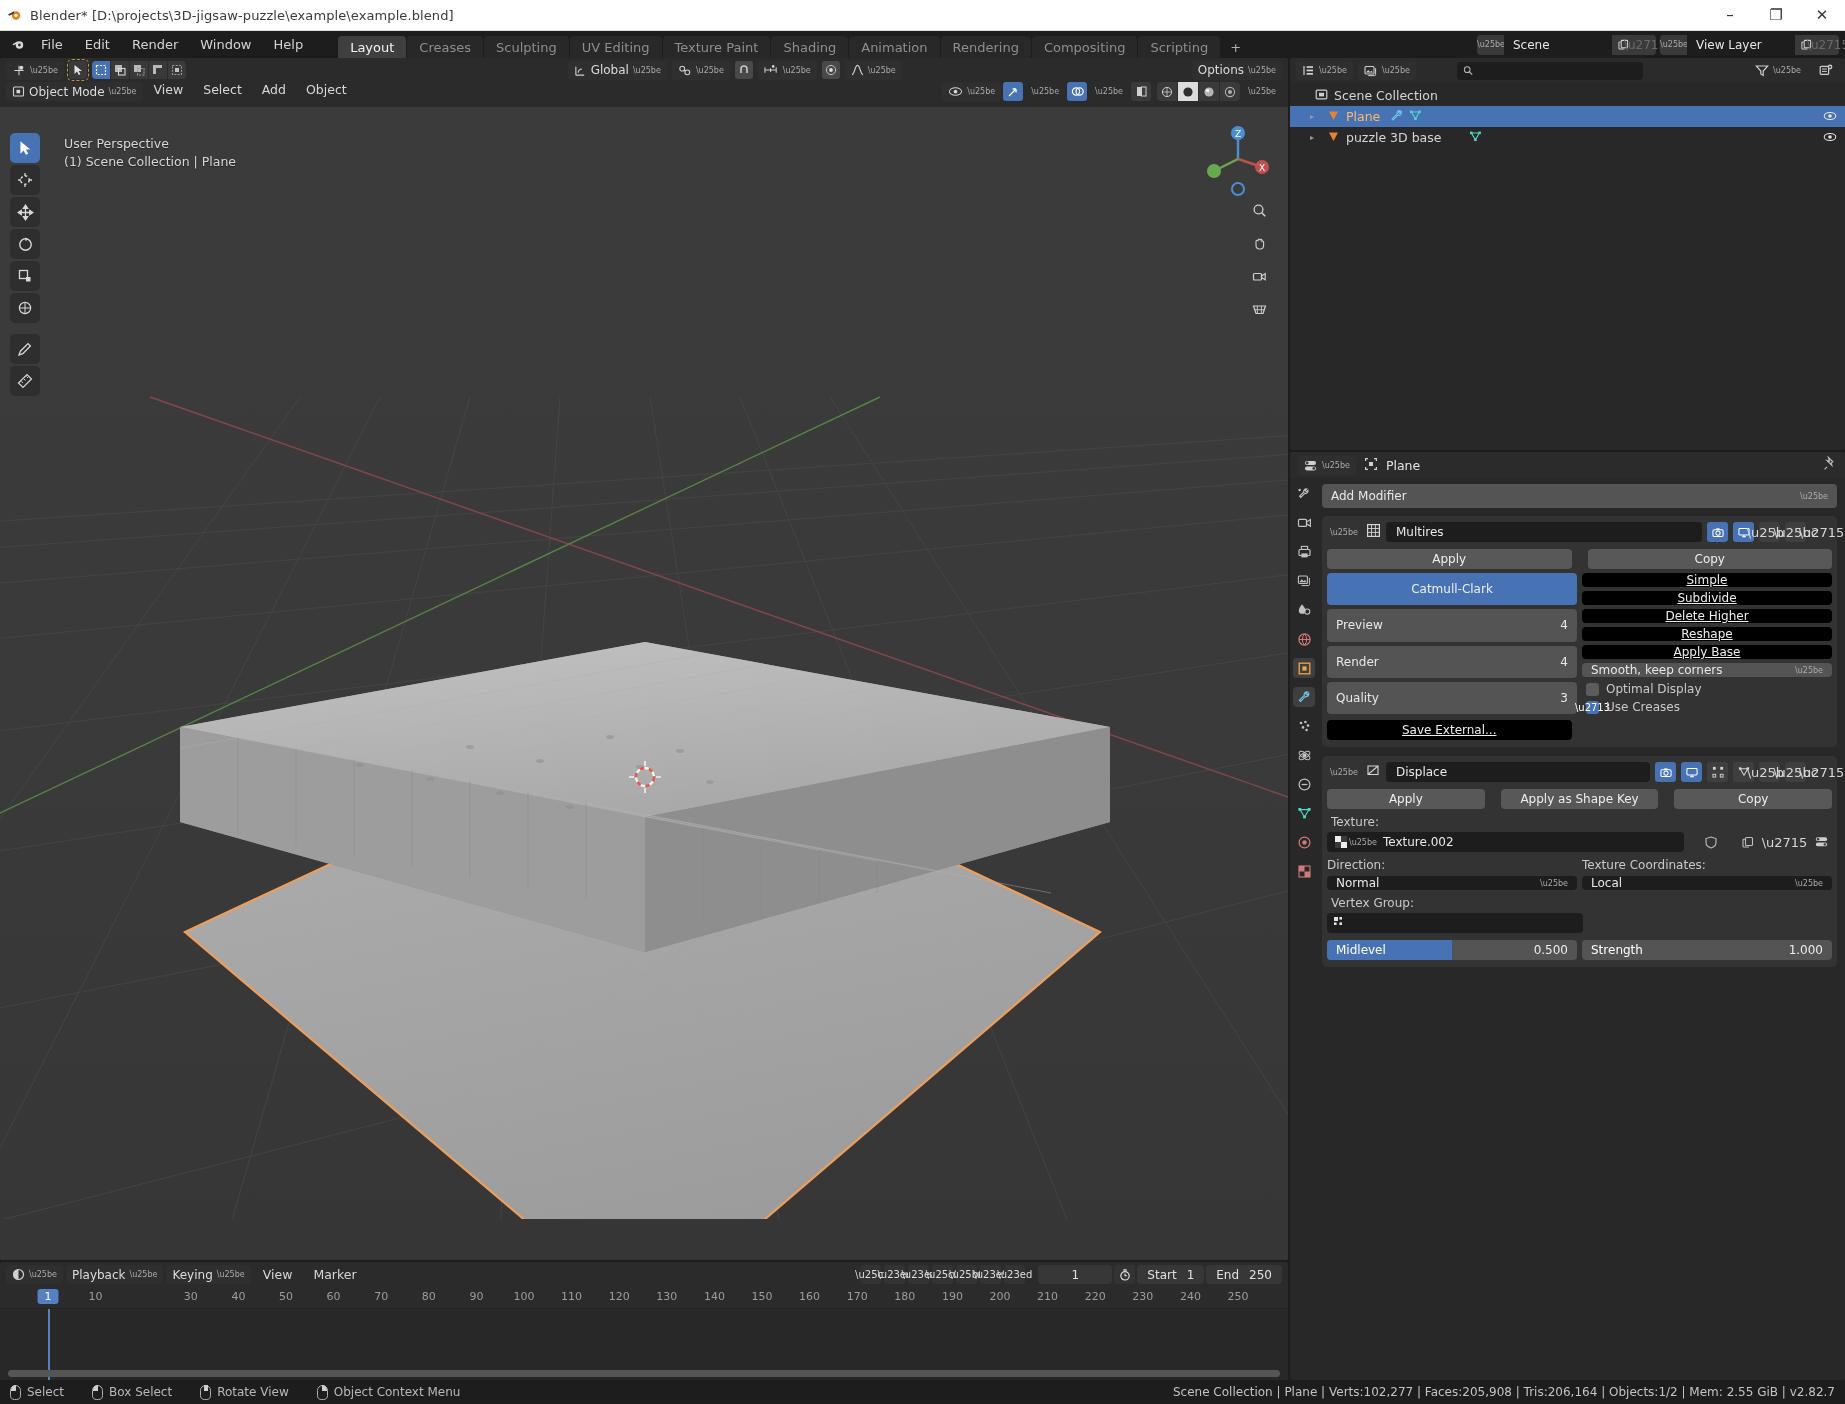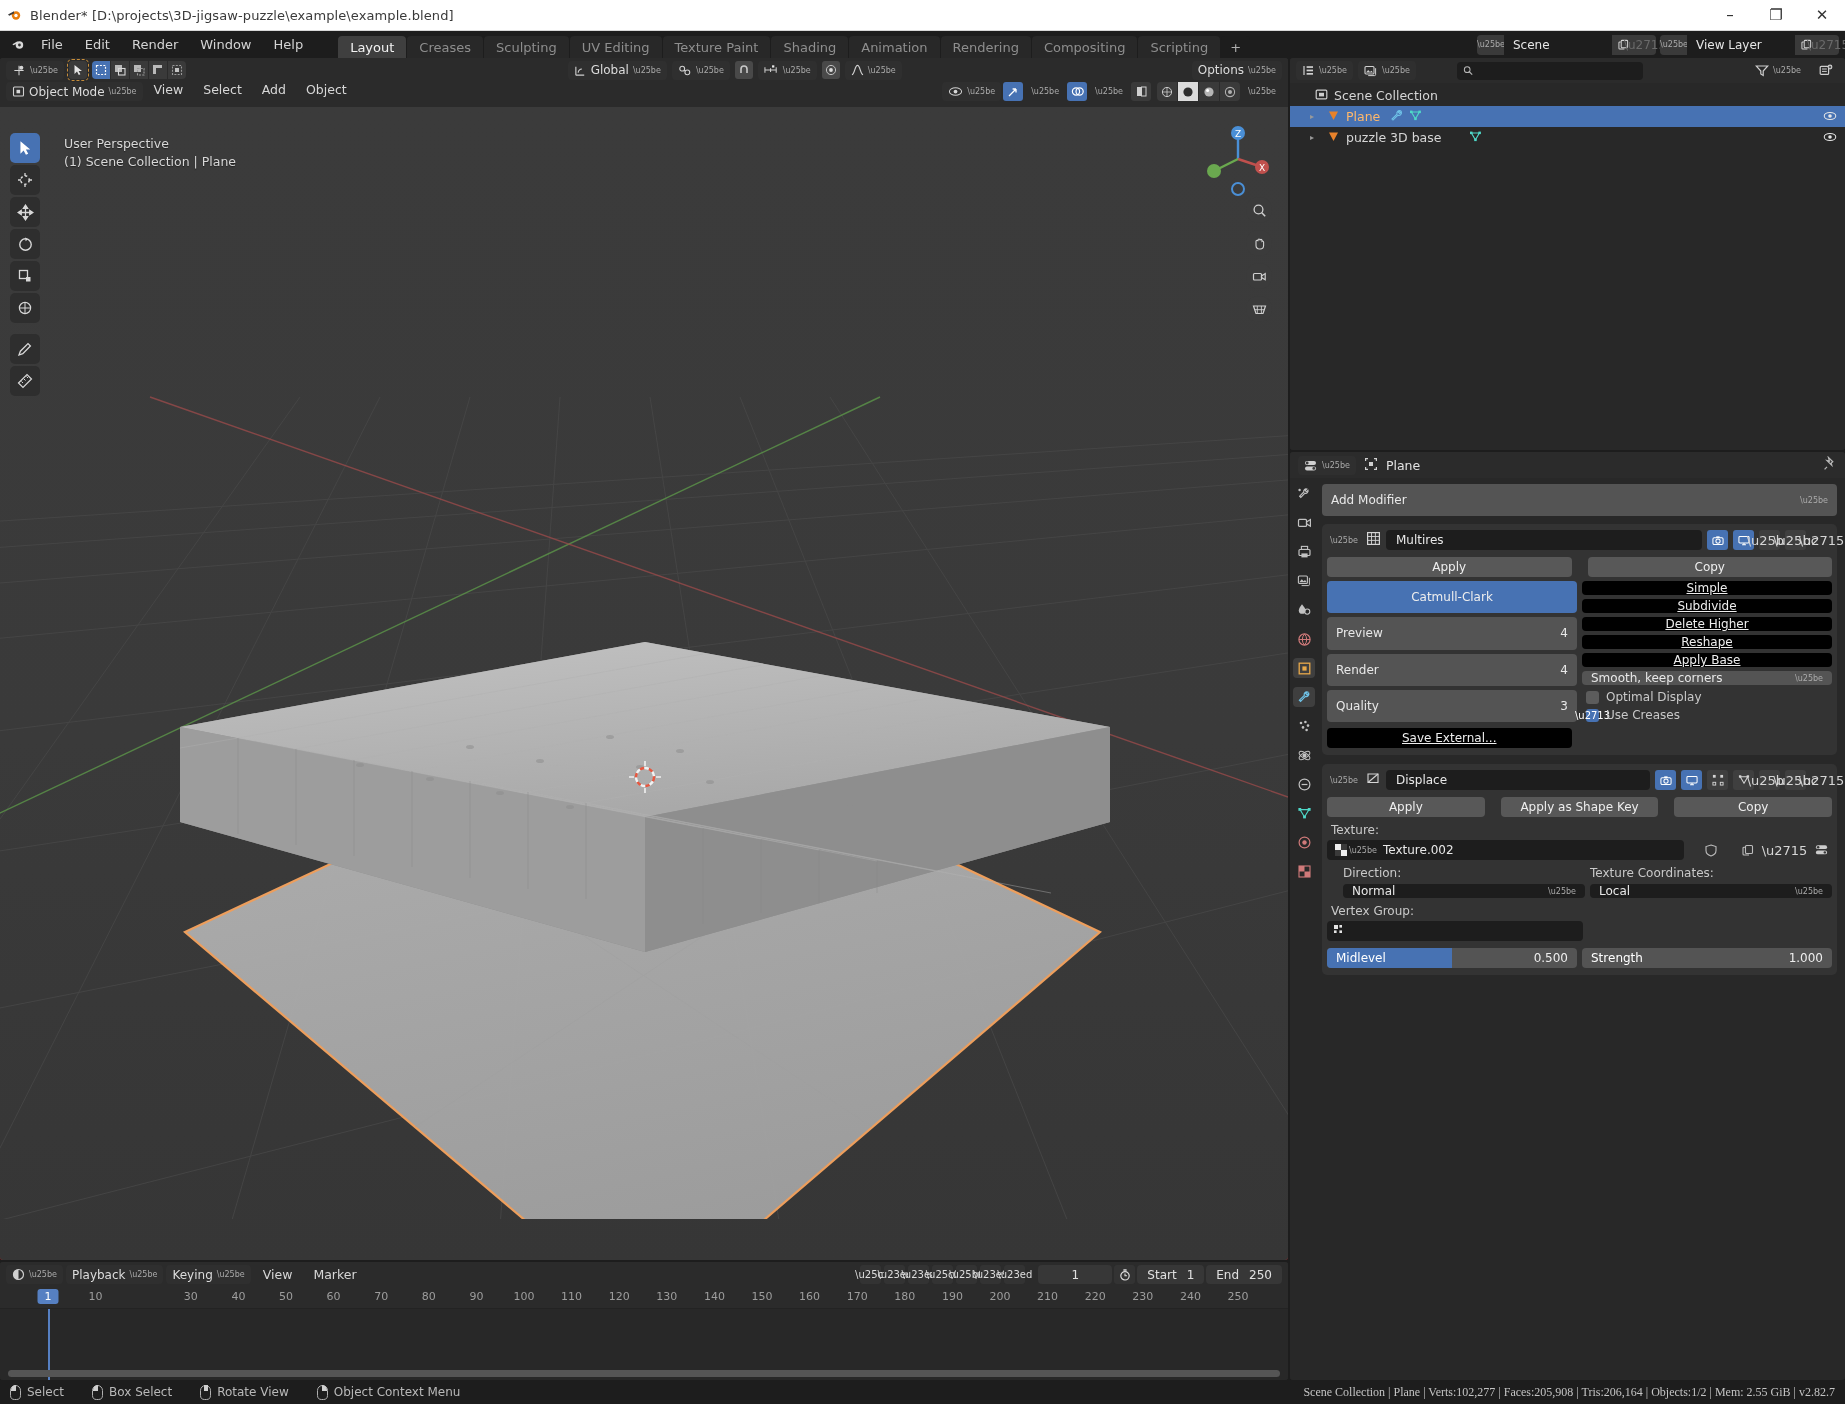--- a/index.html
+++ b/index.html
@@ -121,42 +121,42 @@
   .row { display: flex; gap: 16px; align-items: center; margin-bottom: 4px; }
   .mod-hdr { display: flex; align-items: center; gap: 5px; height: 22px; }
   .mod-name { flex: 1; background: #1d1d1d; height: 20px; border-radius: 4px; display: flex; align-items: center; padding: 0 10px; font-size: 12px; color: #e8e8e8; }
   .mini { width: 21px; height: 20px; border-radius: 3px; background: #3f3f3f; display: flex; align-items: center; justify-content: center; color: #d6d6d6; }
   .mini.on { background: #4772b3; }
   .mini.plain { background: transparent; }
   .btn { flex: 1; height: 20px; background: #585858; border-radius: 4px; display: flex; align-items: center; justify-content: center; font-size: 12px; color: #eee; }
   .btn.blue { background: #4772b3; }
   .btn.dark { background: #000000; text-decoration: underline; }
   .fld { flex: 1; height: 20px; background: #545454; border-radius: 4px; display: flex; align-items: center; justify-content: space-between; padding: 0 9px; font-size: 12px; color: #e8e8e8; }
-  .drop { flex: 1; height: 32px; background: #545454; border-radius: 4px; display: flex; align-items: center; justify-content: space-between; padding: 0 9px; font-size: 12px; color: #e8e8e8; }
+  .drop { flex: 1; height: 24px; background: #545454; border-radius: 4px; display: flex; align-items: center; justify-content: space-between; padding: 0 9px; font-size: 12px; color: #e8e8e8; }
   .drop.dk { background: #1d1d1d; }
   .lbl { font-size: 12px; color: #c9c9c9; }
   .chk { width: 13px; height: 13px; border-radius: 3px; background: #5c5c5c; display:inline-flex; align-items:center; justify-content:center; }
   .chk.on { background: #4772b3; color:#fff; font-size:10px; }
   .cols2 { display: flex; gap: 5px; }
   .col { flex: 1; display: flex; flex-direction: column; gap: 4px; }
   .slider { flex: 1; height: 20px; background: #545454; border-radius: 4px; position: relative; overflow: hidden; display: flex; align-items: center; }
   .slider .fillbar { position: absolute; left:0; top:0; bottom:0; background: #4772b3; }
   .slider .stext { position: relative; padding-left: 9px; font-size: 12px; color: #fff; }
   .slider .svalue { position: relative; margin-left: auto; padding-right: 9px; font-size: 12px; color: #ededed; }
   .texfield { flex: 1; height: 20px; background: #1d1d1d; border-radius: 4px; display: flex; align-items: center; padding: 0 8px; font-size: 12px; color: #e8e8e8; gap: 6px; }
   .vgfield { flex: 1; height: 20px; background: #1d1d1d; border-radius: 4px; display: flex; align-items: center; padding: 0 6px; gap: 6px; }
 
   
   .statusbar { height: 24px; background: #1d1d1d; display: flex; align-items: center; padding: 0 10px; flex: 0 0 24px; font-size: 12px; color: #b9b9b9; gap: 6px; }
   .sb-item { display: flex; align-items: center; gap: 6px; margin-right: 22px; }
   .mouse-ico { width: 11px; height: 15px; border: 1.4px solid #b0b0b0; border-radius: 6px 6px 5px 5px; position: relative; }
   .mouse-ico.l::before { content:''; position:absolute; left:-.5px; top:-.5px; width:5px; height:6px; background:#cfcfcf; border-radius:5px 0 0 0; }
   .mouse-ico.m::before { content:''; position:absolute; left:3.2px; top:-.5px; width:3.4px; height:6px; background:#cfcfcf; }
   .mouse-ico.r::before { content:''; position:absolute; right:-.5px; top:-.5px; width:5px; height:6px; background:#cfcfcf; border-radius:0 5px 0 0; }
-  .sb-right { margin-left: auto; color: #c4c4c4; font-size: 12px; font-family: Liberation Serif, serif; }
+  .sb-right { margin-left: auto; color: #c4c4c4; font-size: 12px; }
 </style>
 </head>
 <body>
 
 <div class="app">
 
   <div class="titlebar">
     <div class="tb-icon">
       <svg width="16" height="16" viewBox="0 0 16 16">
           <circle cx="9" cy="8.5" r="4.2" fill="#e87d0d"></circle>
@@ -1094,21 +1094,21 @@
                 <div class="mini plain">
                     <svg width="13" height="12" viewBox="0 0 14 12">
                       <rect x="1" y="1" width="12" height="4" rx="2" fill="#cdcdcd"></rect>
                       <circle cx="3.4" cy="3" r="1.3" fill="#383838"></circle>
                       <rect x="1" y="6.6" width="12" height="4" rx="2" fill="#cdcdcd"></rect>
                       <circle cx="10.6" cy="8.6" r="1.3" fill="#383838"></circle>
                     </svg>
                   </div>
               </div>
 
-              <div class="cols2" style="margin-top:6px;margin-left:16px;">
+              <div class="cols2" style="margin-top:6px;">
                 <div class="col">
                   <div class="lbl">Direction:</div>
                   <div class="drop dk">
                     <span>Normal</span>
                     <span class="caret">\u25be</span>
                   </div>
                 </div>
                 <div class="col">
                   <div class="lbl">Texture Coordinates:</div>
                   <div class="drop dk">

